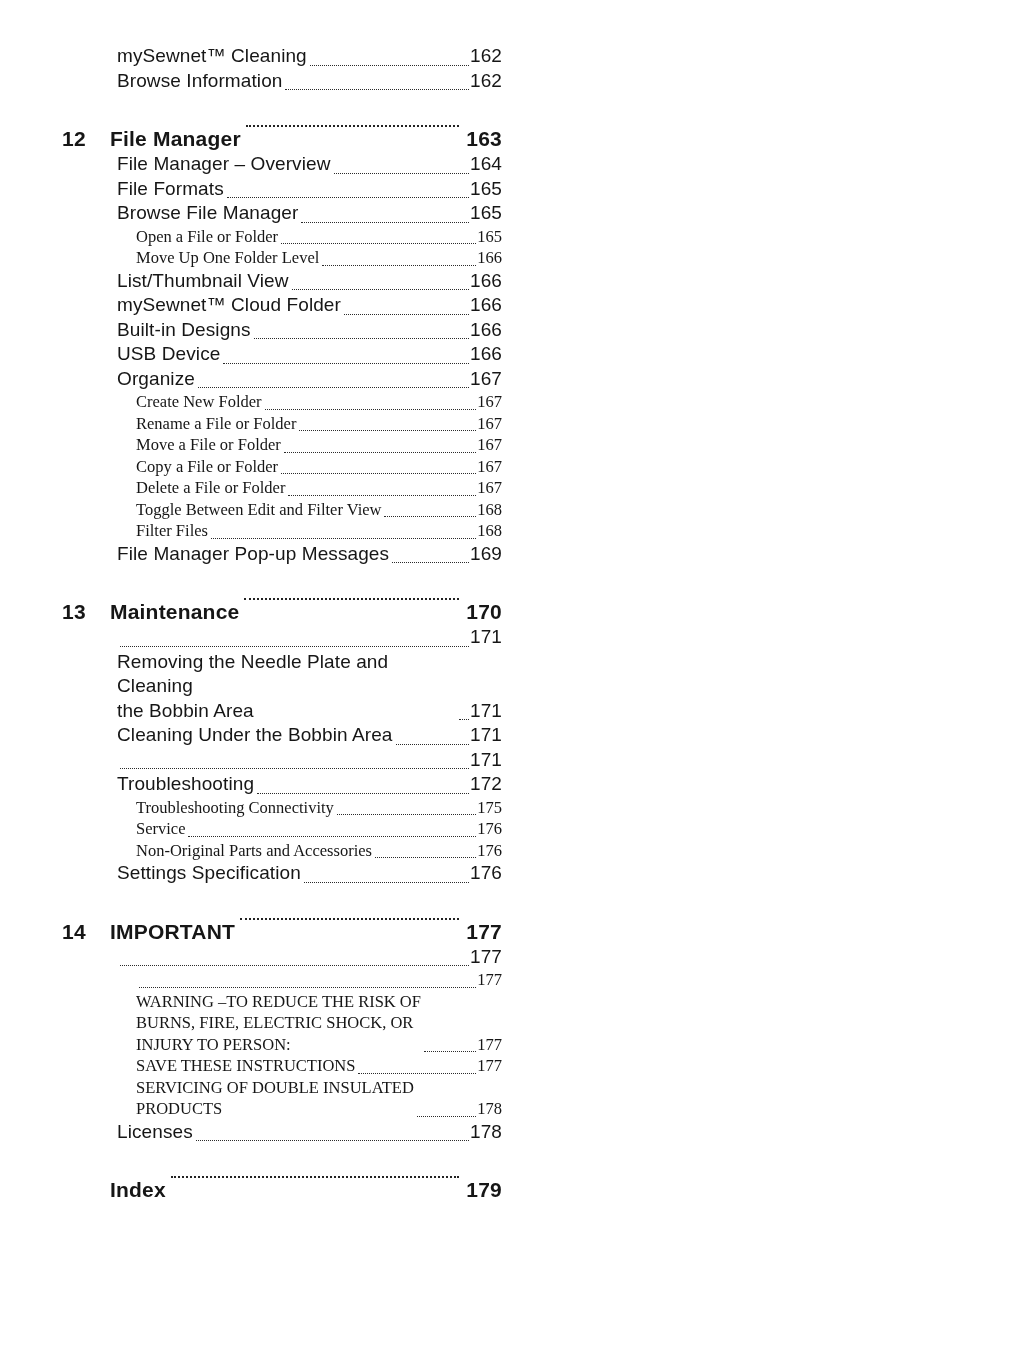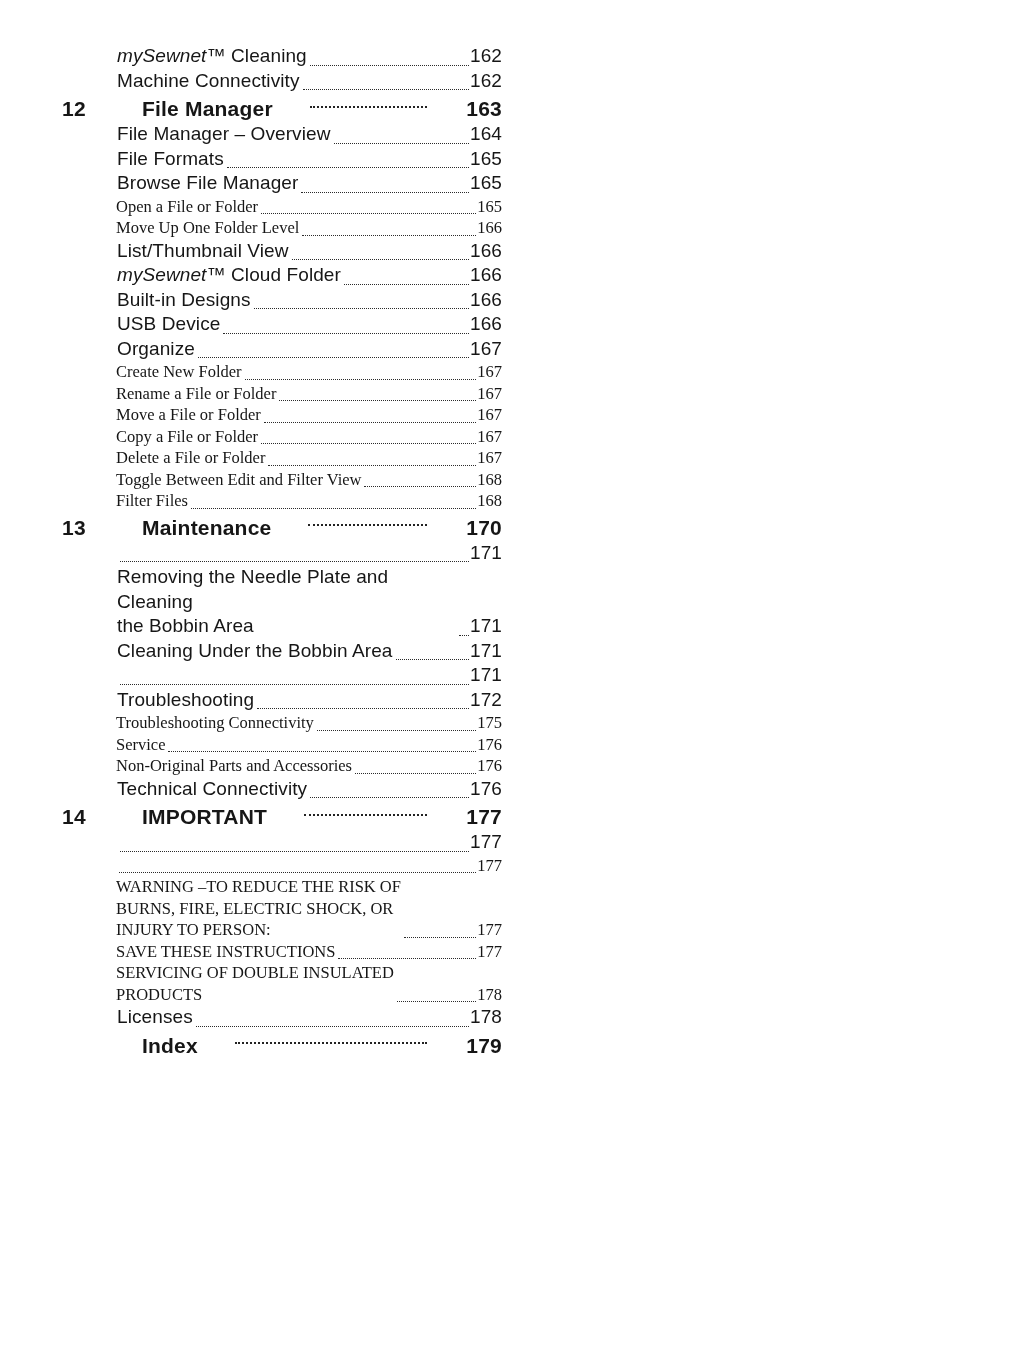--- a/index.html
+++ b/index.html
@@ -39,60 +39,59 @@
   .page-num {
     flex: none;
   }
   .entry-l1 {
     margin-left: 55px;
     font-size: 19px;
     line-height: 24.5px;
     letter-spacing: 0.1px;
   }
   .entry-l2 {
-    margin-left: 54px;
+    margin-left: 74px;
     font-family: "Liberation Serif", serif;
     font-size: 16.5px;
     line-height: 21.5px;
   }
   .entry-l2 .leader {
     border-bottom-width: 1.6px;
     margin-bottom: 3px;
   }
   .section-head {
     display: flex;
-    align-items: center;
+    align-items: flex-start;
     font-weight: 700;
     font-size: 21px;
     line-height: 27px;
-    margin-top: 2px;
+    margin-top: 32px;
     letter-spacing: 0.2px;
-    gap: 32px;
   }
   .chapter-num {
     flex: none;
     width: 48px;
   }
   .section-head .leader {
     border-bottom: 2.2px dotted #222222;
     margin: 0 7px 4px 5px;
   }
-  .italic { font-style: italic; }
+  .italic { }
 </style>
 </head>
 <body>
 
 <div class="toc">
     <div class="row entry-l1">
       <span class="title"><span class="italic">mySewnet™</span><span> Cleaning</span></span>
       <span class="leader"></span>
       <span class="page-num">162</span>
     </div>
     <div class="row entry-l1">
-      <span class="title">Machine Connectivity</span>
+      <span class="title">Browse Information</span>
       <span class="leader"></span>
       <span class="page-num">162</span>
     </div>
     <div class="section-head">
       <span class="chapter-num">12</span>
       <span class="title">File Manager</span>
       <span class="leader"></span>
       <span class="page-num">163</span>
     </div>
     <div class="row entry-l1">
@@ -173,20 +172,25 @@
     <div class="row entry-l2">
       <span class="title">Toggle Between Edit and Filter View</span>
       <span class="leader"></span>
       <span class="page-num">168</span>
     </div>
     <div class="row entry-l2">
       <span class="title">Filter Files</span>
       <span class="leader"></span>
       <span class="page-num">168</span>
     </div>
+    <div class="row entry-l1">
+      <span class="title">File Manager Pop-up Messages</span>
+      <span class="leader"></span>
+      <span class="page-num">169</span>
+    </div>
     <div class="section-head">
       <span class="chapter-num">13</span>
       <span class="title">Maintenance</span>
       <span class="leader"></span>
       <span class="page-num">170</span>
     </div>
     <div class="row entry-l1">
       <span class="leader"></span>
       <span class="page-num">171</span>
     </div>
@@ -219,21 +223,21 @@
       <span class="title">Service</span>
       <span class="leader"></span>
       <span class="page-num">176</span>
     </div>
     <div class="row entry-l2">
       <span class="title">Non-Original Parts and Accessories</span>
       <span class="leader"></span>
       <span class="page-num">176</span>
     </div>
     <div class="row entry-l1">
-      <span class="title">Technical Connectivity</span>
+      <span class="title">Settings Specification</span>
       <span class="leader"></span>
       <span class="page-num">176</span>
     </div>
     <div class="section-head">
       <span class="chapter-num">14</span>
       <span class="title">IMPORTANT</span>
       <span class="leader"></span>
       <span class="page-num">177</span>
     </div>
     <div class="row entry-l1">

